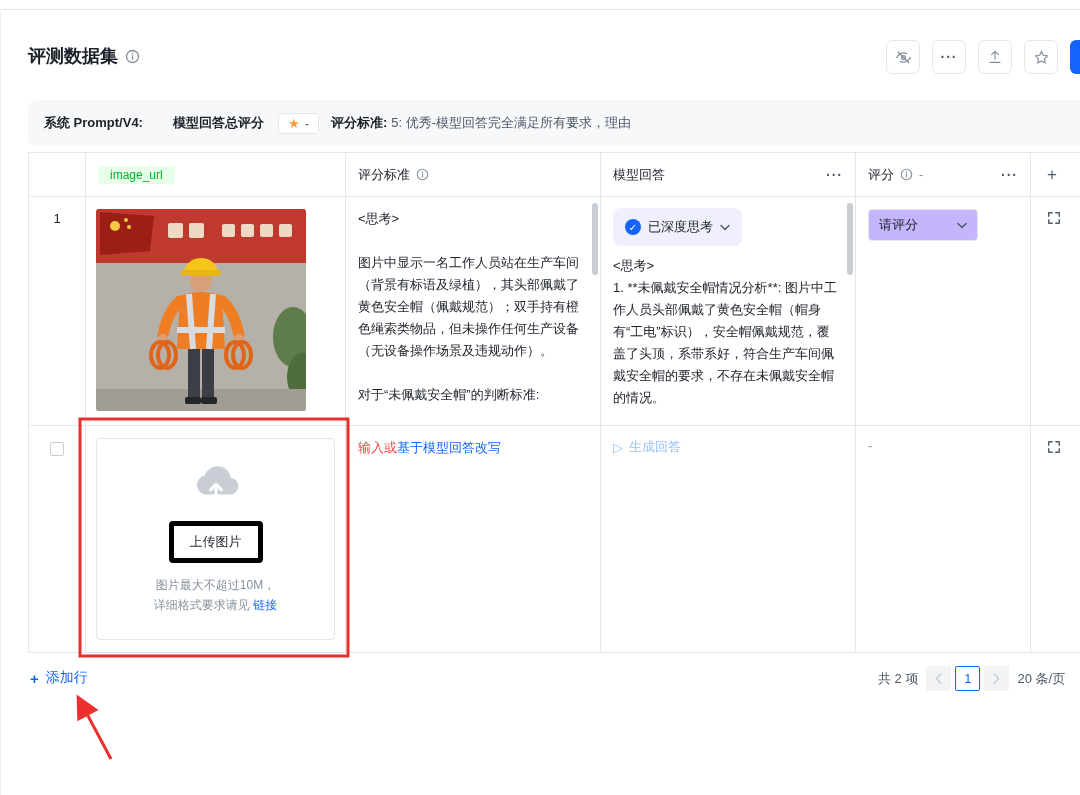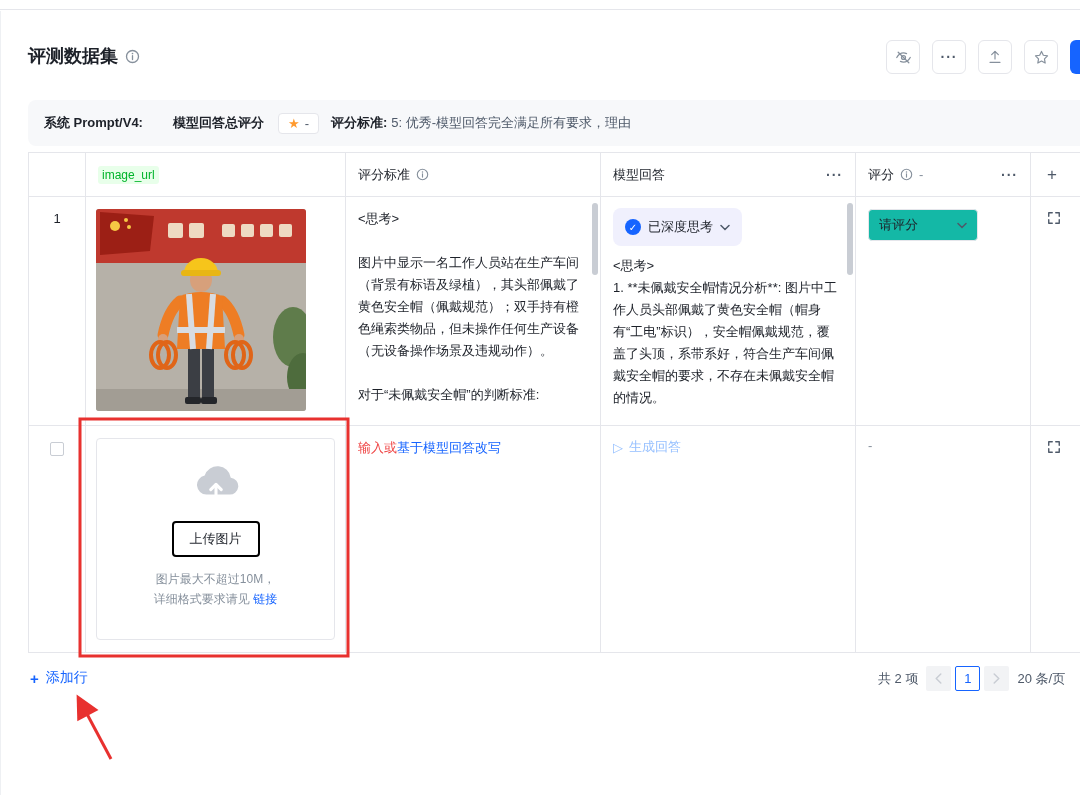--- a/index.html
+++ b/index.html
@@ -28,49 +28,49 @@
   .star-pill { display: inline-flex; align-items: center; gap: 5px; margin: 0 12px 0 10px; padding: 2px 9px;
     background: #fff; border: 1px solid #e5e6eb; border-radius: 4px; color: #4e5969; }
   .star-pill .star { color: var(--star); font-size: 13px; }
 
   .table { position: absolute; top: 152px; left: 28px; display: grid;
     grid-template-columns: 57px 260px 255px 255px 175px 70px;
     grid-template-rows: 44px 229px 227px;
     border-top: 1px solid #e5e6eb; border-left: 1px solid #e5e6eb; background: #fff; }
   .cell { position: relative; border-right: 1px solid #e5e6eb; border-bottom: 1px solid #e5e6eb; background: #fff; overflow: hidden; }
   .hcell { display: flex; align-items: center; padding: 0 12px; font-size: 13px; font-weight: 500; color: #1d2129; gap: 6px; }
-  .tag-green { background: var(--green_bg); color: var(--green); font-size: 12px; padding: 2px 4px; border-radius: 3px; font-weight: 400; }
+  .tag-green { background: var(--green_bg); color: var(--green); font-size: 12px; padding: 2px 12px; border-radius: 3px; font-weight: 400; }
   .hmore { margin-left: auto; color: #4e5969; font-size: 14px; letter-spacing: 1px; cursor: pointer; font-weight: 700; }
   .hdash { color: #86909c; font-weight: 400; }
   .plus-col { padding-left: 16px; font-size: 17px; color: #4e5969; font-weight: 400; cursor: pointer; }
 
   .idx-cell { display: flex; justify-content: center; padding-top: 14px; font-size: 13px; }
   .img-cell { padding: 12px 10px; }
   .photo { display: block; border-radius: 3px; }
 
   .text-cell { padding: 11px 16px 11px 12px; }
   .cell-text { font-size: 13px; line-height: 22px; white-space: pre-wrap; word-break: break-all; color: #1d2129; }
   .vthumb { position: absolute; top: 6px; right: 2px; width: 6px; height: 72px; border-radius: 3px; background: #c9cdd4; cursor: pointer; }
 
   .think-pill { display: inline-flex; align-items: center; gap: 7px; background: #f0f0fd; border-radius: 8px;
     padding: 10px 12px; font-size: 13px; color: #1d2129; margin-bottom: 9px; cursor: pointer; }
   .check-circle { width: 16px; height: 16px; border-radius: 50%; background: var(--accent); color: #fff; font-size: 10px;
     display: flex; align-items: center; justify-content: center; }
   .chev { display: inline-flex; color: #4e5969; }
 
-  .score-select { width: 110px; height: 32px; margin: 12px; border: 1px solid #e5e6eb; border-radius: 4px; background: #14b8a6;
+  .score-select { width: 110px; height: 32px; margin: 12px; border: 1px solid #e5e6eb; border-radius: 4px; background: #c4b5fd;
     display: flex; align-items: center; justify-content: space-between; padding: 0 10px; font-size: 13px; color: #1d2129; cursor: pointer; }
 
   .expand-btn { margin: 14px 0 0 16px; color: #4e5969; display: inline-flex; cursor: pointer; }
   .checkbox { width: 14px; height: 14px; border: 1px solid #c9cdd4; border-radius: 2px; background: #fff; margin: 16px auto 0; cursor: pointer; }
 
   .upload-card { margin: 12px 10px; height: 202px; border: 1px solid #e5e6eb; border-radius: 4px; background: #fff;
     display: flex; flex-direction: column; align-items: center; cursor: pointer; }
   .cloud-wrap { margin-top: 26px; }
-  .upload-btn { margin-top: 18px; padding: 7px 16px; border: 2px solid #000000; border-radius: 4px; background: #fff;
+  .upload-btn { margin-top: 18px; padding: 7px 16px; border: 5px solid #000000; border-radius: 4px; background: #fff;
     font-size: 13px; color: #1d2129; cursor: pointer; }
   .upload-hints { margin-top: 12px; font-size: 12px; line-height: 20px; color: #86909c; text-align: center; }
   .link { color: var(--accent); cursor: pointer; }
 
   .placeholder-cell { padding: 12px; font-size: 13px; line-height: 20px; }
   .ph-gray { color: #ef4444; }
   .gen-btn { display: inline-flex; align-items: center; gap: 6px; margin: 12px; font-size: 13px; color: var(--disabled_blue); cursor: pointer; }
   .dash-cell { padding: 12px; font-size: 13px; color: #86909c; }
 
   .add-row { position: absolute; top: 669px; left: 30px; display: flex; align-items: center; gap: 7px;

